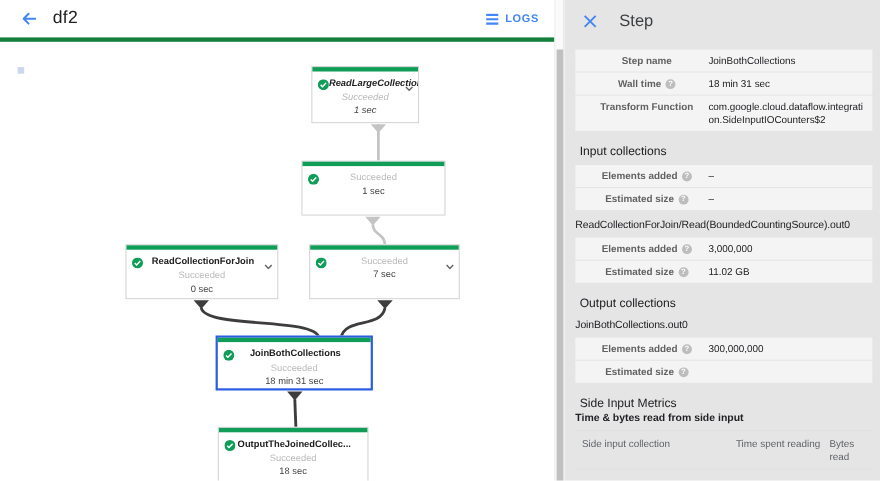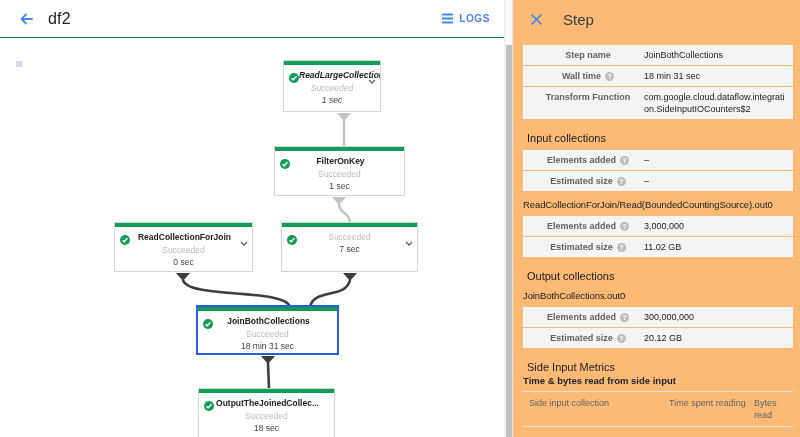--- a/index.html
+++ b/index.html
@@ -2,21 +2,21 @@
 <html><head>
 <meta charset="utf-8">
 <style>
   * { margin:0; padding:0; box-sizing:border-box; }
   html,body { width:800px; height:437px; overflow:hidden; background:#fff;
     font-family:"Liberation Sans","DejaVu Sans",sans-serif; }
   .app { display:flex; width:800px; height:437px; }
 
   
   .graph-panel { position:relative; flex:0 0 504px; height:437px; overflow:hidden; background:#fff; }
-  .graph-header { position:relative; height:38px; border-bottom:1px solid #15803d;
+  .graph-header { position:relative; height:38px; border-bottom:4px solid #15803d;
     display:flex; align-items:center; padding:0 14px 0 14px; background:#fff; z-index:5; }
   .back-btn { width:24px; height:24px; display:flex; align-items:center; justify-content:center; cursor:pointer; }
   .job-title { font-size:16px; color:#212121; margin-left:10px; letter-spacing:.2px; }
   .logs-btn { margin-left:auto; display:flex; align-items:center; gap:5px; color:#4285f4;
     font-size:10px; font-weight:bold; letter-spacing:.6px; cursor:pointer; }
   .mini-dot { position:absolute; left:16px; top:61px; width:6px; height:6px; background:#ccd6ec; }
 
   .edges { position:absolute; left:0; top:0; z-index:1; pointer-events:none; }
 
   .node { position:absolute; z-index:2; background:#fff; border:1px solid #d6d6d6;
@@ -29,21 +29,21 @@
   .node-time { font-size:8.5px; color:#424242; line-height:12px; }
   .check { position:absolute; left:5px; top:8px; }
   .chev { position:absolute; right:4px; top:9px; }
 
   
   .scroll-strip { position:relative; flex:0 0 9px; background:#fafafa;
     border-left:1px solid #ececec; border-right:1px solid #e6e6e6; }
   .scroll-thumb { position:absolute; left:1px; top:45px; bottom:0; width:6px; background:#c0c0c0; }
 
   
-  .side-panel { flex:1; height:437px; overflow:hidden; background:#fdba74; padding:0 7px 0 10px; }
+  .side-panel { flex:1; height:437px; overflow:hidden; background:#e5e5e5; padding:0 7px 0 10px; }
   .panel-header { height:38px; display:flex; align-items:center; gap:17px; padding-left:3px; }
   .close-btn { width:20px; height:20px; display:flex; align-items:center; justify-content:center; cursor:pointer; }
   .panel-title { font-size:15px; color:#3c4043; }
 
   .kv { display:flex; background:#f4f4f4; padding:4px 4px 4px 9px; margin-bottom:1px; align-items:flex-start; }
   .kv-key { flex:0 0 112px; font-size:9px; font-weight:bold; color:#616161; line-height:12px;
     display:flex; align-items:center; gap:4px;justify-content:center; }
   .kv-val { flex:1; font-size:9px; color:#202124; line-height:12px; overflow-wrap:anywhere; }
   .help { display:inline-block; width:9px; height:9px; border-radius:50%; background:#bdbdbd;
     color:#fff; font-size:7px; line-height:9px; text-align:center; flex:0 0 9px; cursor:pointer; }
@@ -121,21 +121,20 @@
     </div>
 
     <div class="node" style="left:274px;top:146px;width:131px;height:50px;">
       <div class="node-bar"></div>
       <span class="check">
         <svg width="10" height="10" viewBox="0 0 12 12">
             <circle cx="6" cy="6" r="6" fill="#0f9d58"></circle>
             <path d="M3 6.2 L5 8.2 L9 4" stroke="#fff" stroke-width="1.6" fill="none"></path>
           </svg>
       </span>
-      <div class="node-title">FilterOnKey</div>
       <div class="node-status">Succeeded</div>
       <div class="node-time">1 sec</div>
     </div>
 
     <div class="node" style="left:114px;top:222px;width:139px;height:50px;">
       <div class="node-bar"></div>
       <span class="check">
         <svg width="10" height="10" viewBox="0 0 12 12">
             <circle cx="6" cy="6" r="6" fill="#0f9d58"></circle>
             <path d="M3 6.2 L5 8.2 L9 4" stroke="#fff" stroke-width="1.6" fill="none"></path>
@@ -272,21 +271,20 @@
           <span>Elements added</span>
           <span class="help"></span>
         </div>
       <div class="kv-val">300,000,000</div>
     </div>
     <div class="kv">
       <div class="kv-key">
           <span>Estimated size</span>
           <span class="help"></span>
         </div>
-      <div class="kv-val">20.12 GB</div>
     </div>
 
     <div class="sec-heading" style="margin-bottom:2px;">Side Input Metrics</div>
     <div class="sub-heading">Time &amp; bytes read from side input</div>
 
     <div class="si-table">
       <div class="si-row head">
         <div class="cell">Side input collection</div>
         <div class="cell">Time spent reading</div>
         <div class="cell">Bytes read</div>

